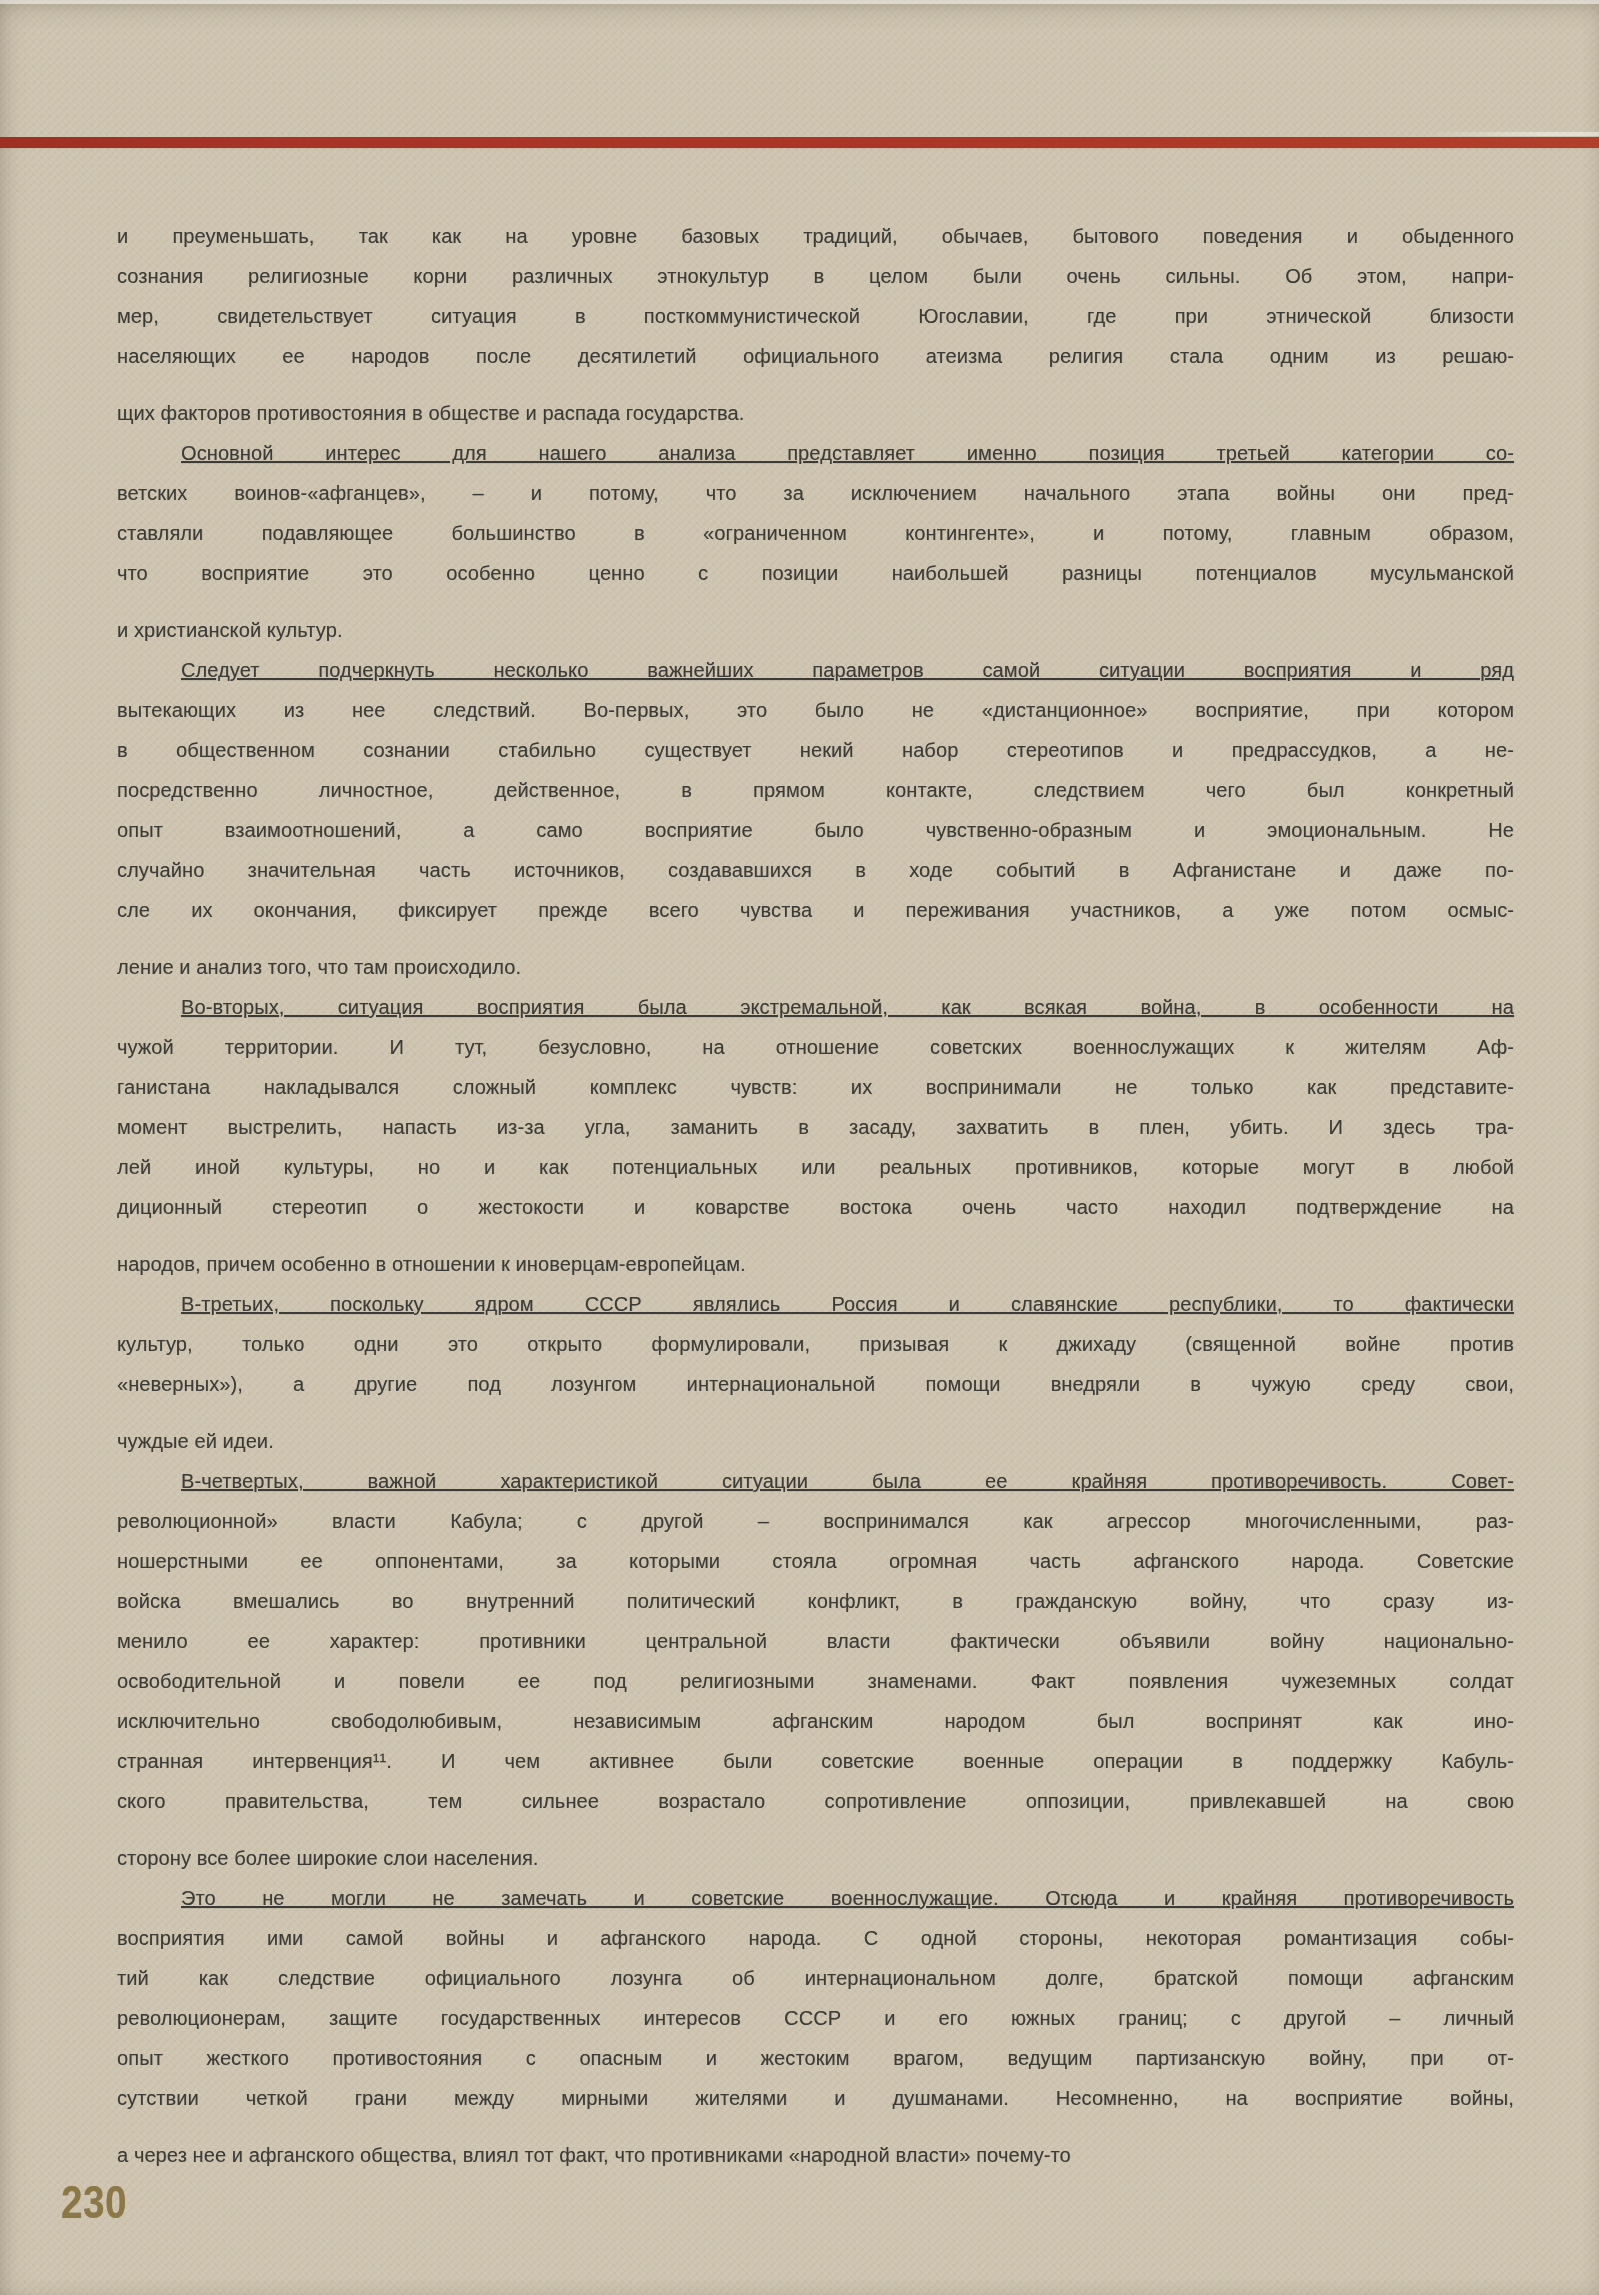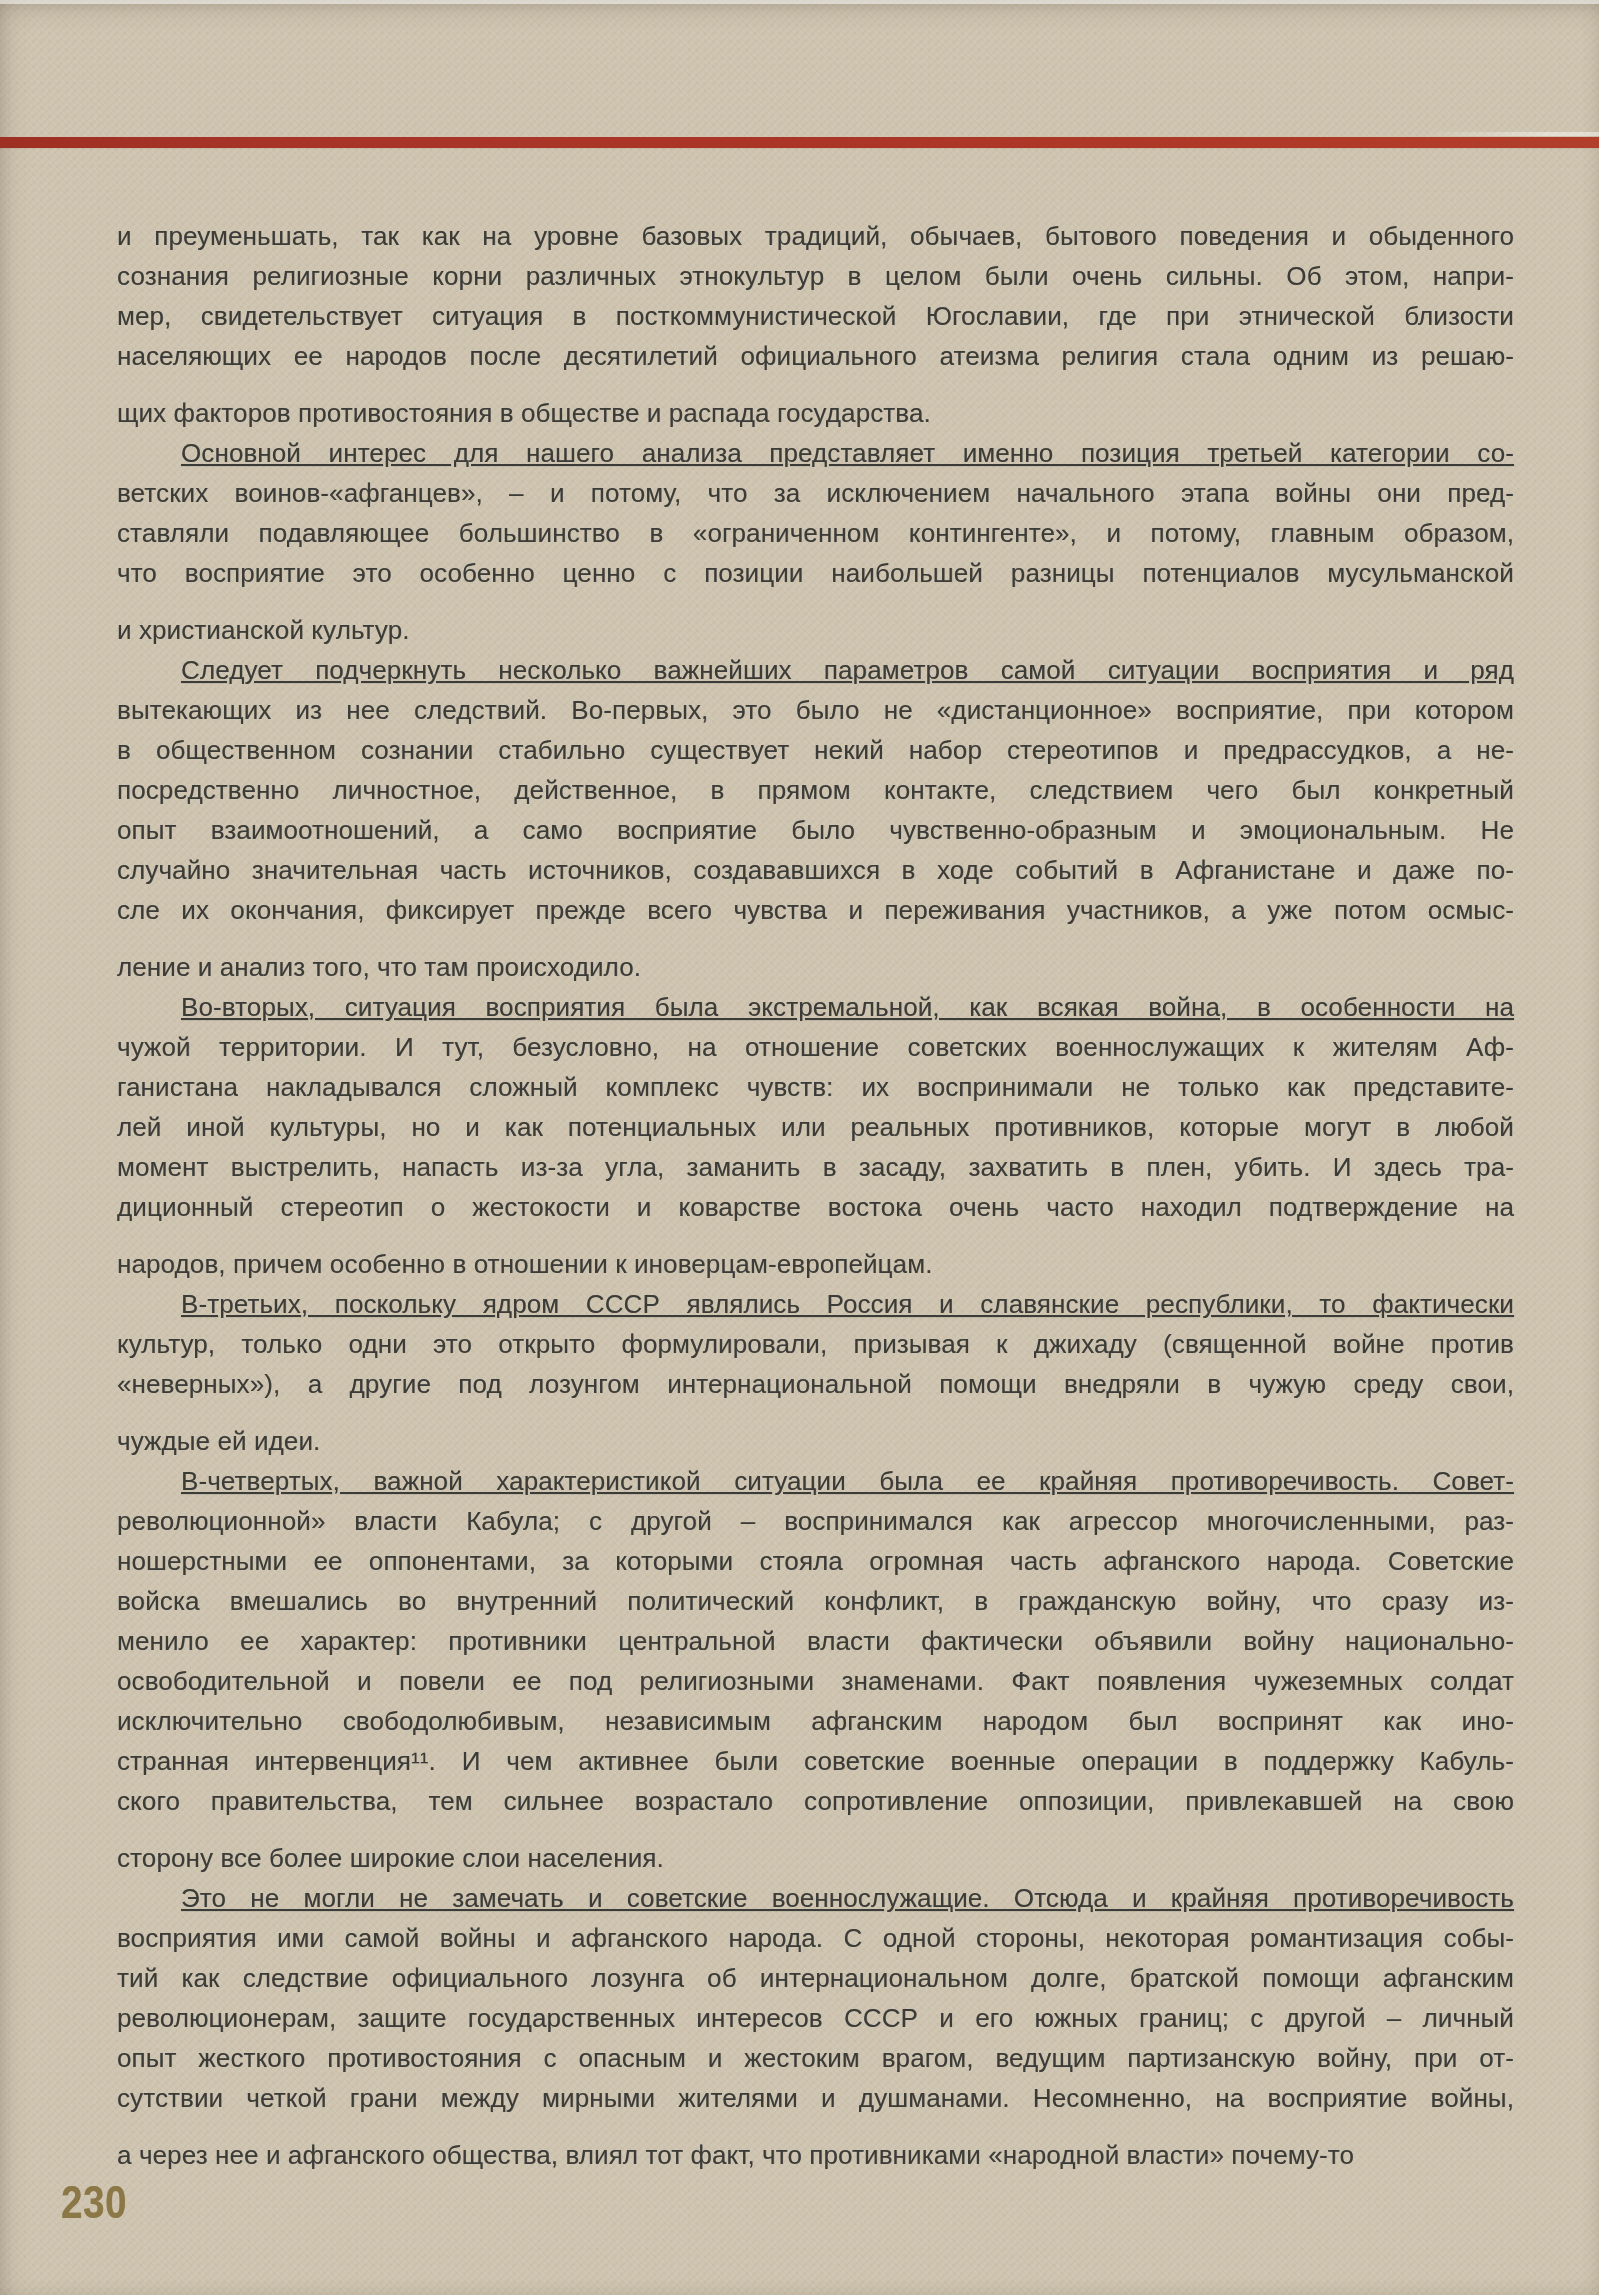--- a/index.html
+++ b/index.html
@@ -32,21 +32,21 @@
     box-shadow:0 1.4px 1.4px rgba(120,60,40,0.25);
   }
   .rule::after{ 
     content:"";position:absolute;right:0;top:-4.9px;width:181px;height:4.2px;
     background:linear-gradient(90deg, rgba(255,255,255,0) 0%, rgba(255,255,255,0.45) 70%);
   }
   .text-block{
     position:absolute;
     left:117px;top:216px;width:1397px;
     color:#3b3b38;
-    font-size:26px;
+    font-size:20px;
     line-height:40px;
     letter-spacing:0.1px;
     text-rendering:optimizeLegibility;
   }
   .line{
     text-align:justify;
     text-align-last:justify;
     white-space:nowrap0; 
     text-shadow:0.3px 0.3px 0 rgba(59,59,56,0.35);
   }
@@ -81,22 +81,22 @@
       <div class="line">вытекающих из нее следствий. Во-первых, это было не «дистанционное» восприятие, при котором</div>
       <div class="line">в общественном сознании стабильно существует некий набор стереотипов и предрассудков, а не-</div>
       <div class="line">посредственно личностное, действенное, в прямом контакте, следствием чего был конкретный</div>
       <div class="line">опыт взаимоотношений, а само восприятие было чувственно-образным и эмоциональным. Не</div>
       <div class="line">случайно значительная часть источников, создававшихся в ходе событий в Афганистане и даже по-</div>
       <div class="line">сле их окончания, фиксирует прежде всего чувства и переживания участников, а уже потом осмыс-</div>
       <div class="line last">ление и анализ того, что там происходило.</div>
       <div class="line indent">Во-вторых, ситуация восприятия была экстремальной, как всякая война, в особенности на</div>
       <div class="line">чужой территории. И тут, безусловно, на отношение советских военнослужащих к жителям Аф-</div>
       <div class="line">ганистана накладывался сложный комплекс чувств: их воспринимали не только как представите-</div>
+      <div class="line">момент выстрелить, напасть из-за угла, заманить в засаду, захватить в плен, убить. И здесь тра-</div>
       <div class="line">лей иной культуры, но и как потенциальных или реальных противников, которые могут в любой</div>
-      <div class="line">момент выстрелить, напасть из-за угла, заманить в засаду, захватить в плен, убить. И здесь тра-</div>
       <div class="line">диционный стереотип о жестокости и коварстве востока очень часто находил подтверждение на</div>
       <div class="line last">народов, причем особенно в отношении к иноверцам-европейцам.</div>
       <div class="line indent">В-третьих, поскольку ядром СССР являлись Россия и славянские республики, то фактически</div>
       <div class="line">культур, только одни это открыто формулировали, призывая к джихаду (священной войне против</div>
       <div class="line">«неверных»), а другие под лозунгом интернациональной помощи внедряли в чужую среду свои,</div>
       <div class="line last">чуждые ей идеи.</div>
       <div class="line indent">В-четвертых, важной характеристикой ситуации была ее крайняя противоречивость. Совет-</div>
       <div class="line">революционной» власти Кабула; с другой – воспринимался как агрессор многочисленными, раз-</div>
       <div class="line">ношерстными ее оппонентами, за которыми стояла огромная часть афганского народа. Советские</div>
       <div class="line">войска вмешались во внутренний политический конфликт, в гражданскую войну, что сразу из-</div>

